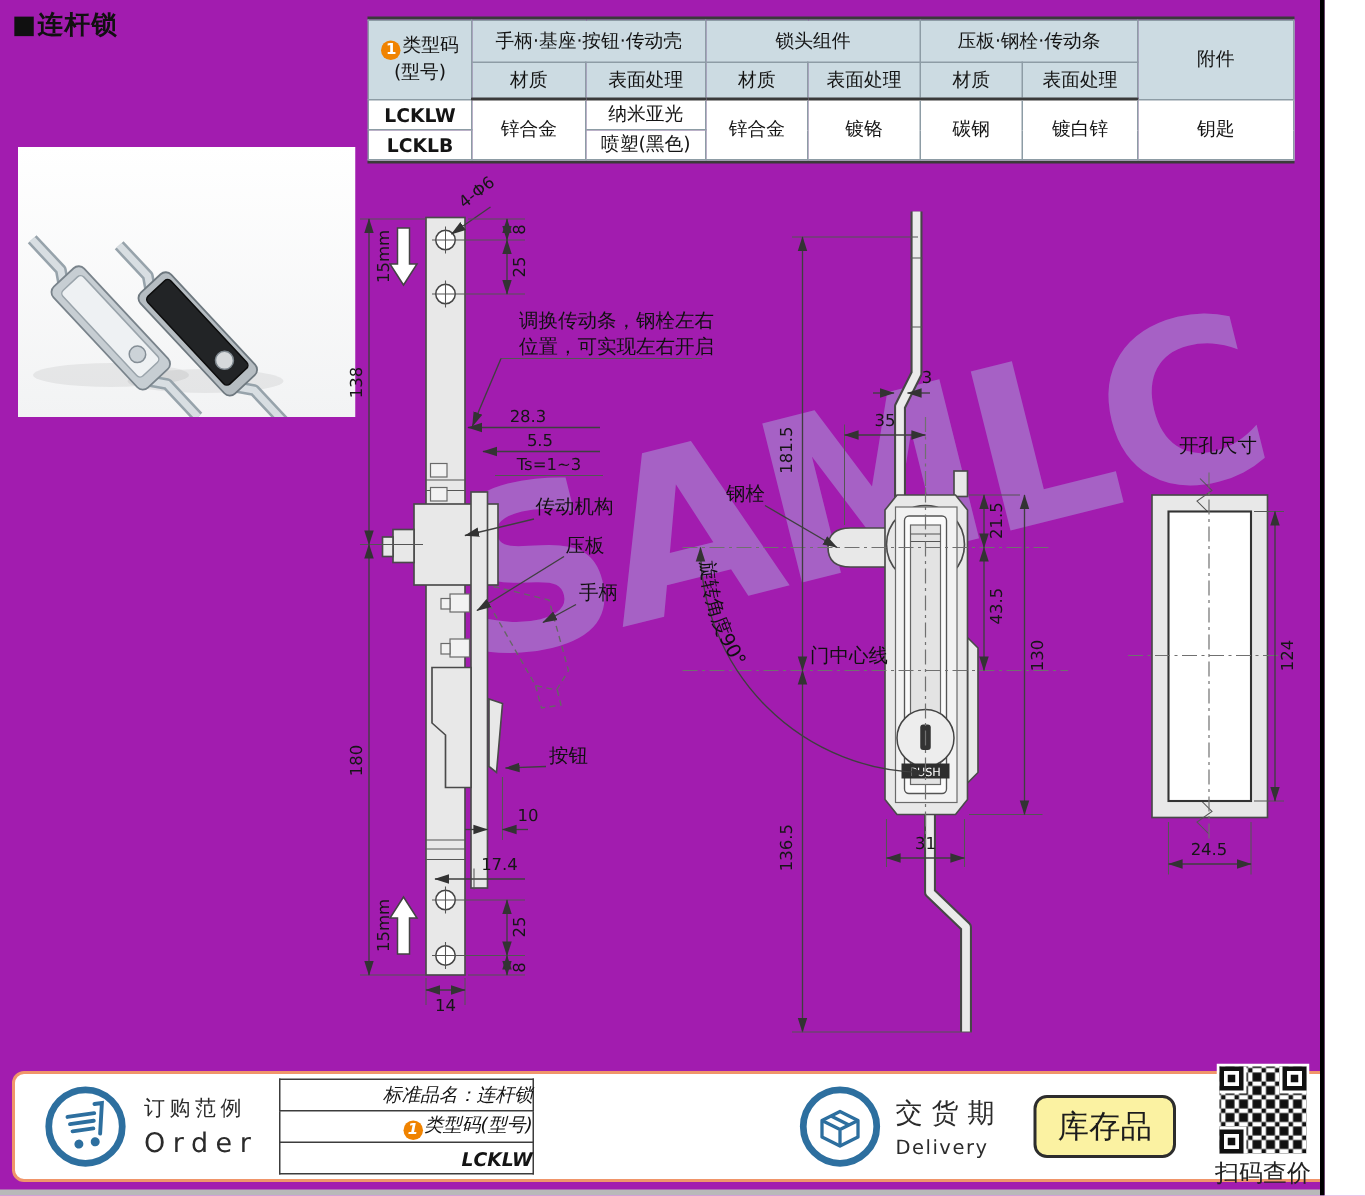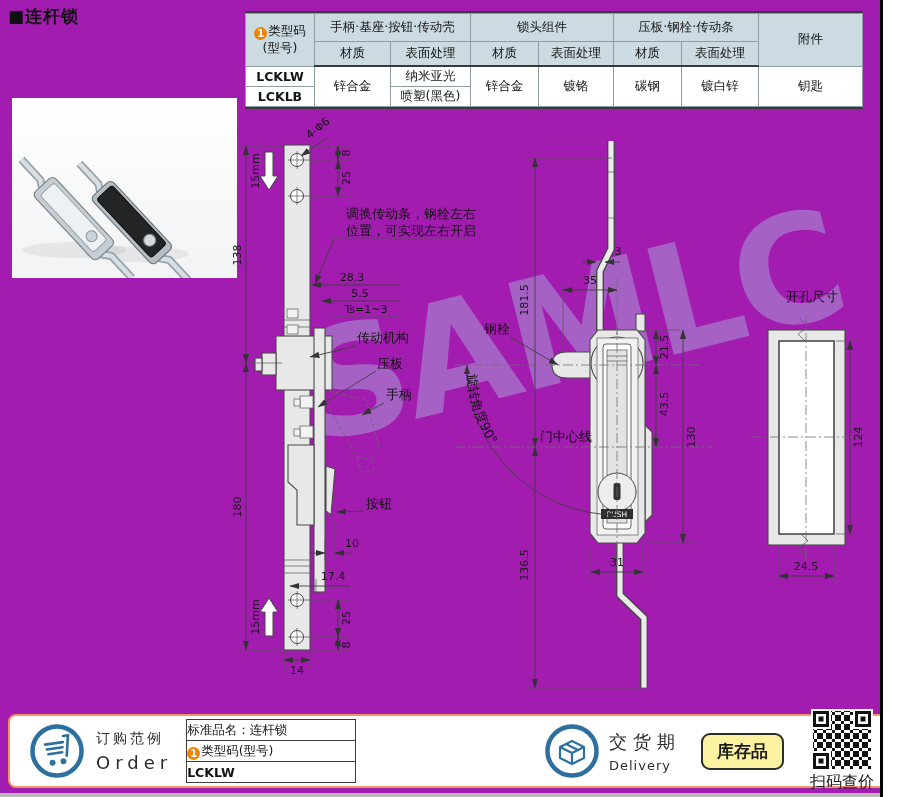--- a/index.html
+++ b/index.html
@@ -38,28 +38,28 @@
   text.sm{font-size:7.5px;text-anchor:middle;}
   
   .orderbar{position:absolute;left:8px;top:714px;width:890px;height:74px;background:#fff;
     border:2px solid #f0956a;border-radius:8px;box-sizing:border-box;z-index:2;
     display:flex;align-items:center;padding:0 14px 0 18px;}
   .icnwrap{flex:0 0 auto;}
   .obtext{margin-left:10px;color:#2b2b2b;}
   .obtext .cn{font-size:14px;letter-spacing:3px;}
   .obtext .en{font-size:18px;letter-spacing:5px;margin-top:4px;}
   table.ordtab{border-collapse:collapse;margin-left:14px;}
-  table.ordtab td{border:1.5px solid #3c3c3c;width:168px;height:20px;text-align:left;
-     font-size:12.5px;color:#141414;padding:0;}
+  table.ordtab td{border:1.5px solid #3c3c3c;width:168px;height:20px;text-align:right;
+     font-size:12.5px;color:#141414;padding:0;font-style:italic;}
   .spacer{flex:1 1 auto;}
   .dlvtext{margin-left:8px;color:#2b2b2b;}
   .dlvtext .cn{font-size:18px;letter-spacing:6px;}
   .dlvtext .en{font-size:13px;letter-spacing:1px;margin-top:4px;}
   .stock{margin:0 18px 0 20px;padding:5px 14px;border:2px solid #2d2d2d;border-radius:9px;
-    background:#fbf2a2;font-size:17px;font-weight:bold;color:#1c1c1c;white-space:nowrap;}
+    background:#fbf2a2;font-size:21px;font-weight:normal;color:#1c1c1c;white-space:nowrap;}
   .qrblock{display:flex;flex-direction:column;align-items:center;width:80px;}
   .qrcap{font-size:16px;color:#222;margin-top:1px;white-space:nowrap;}
 </style>
 </head>
 <body>
 
 <div class="page">
 
   <div class="title">■连杆锁</div>
 

